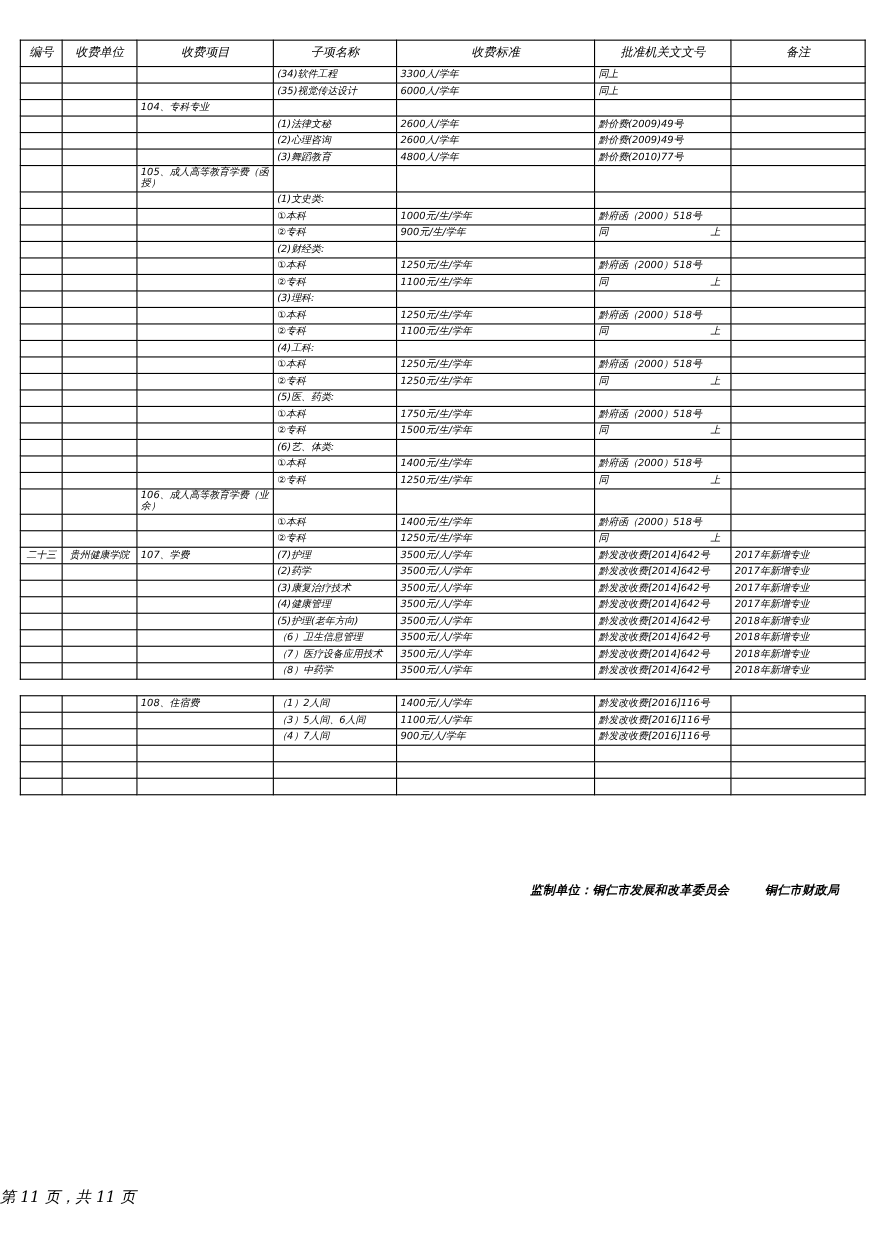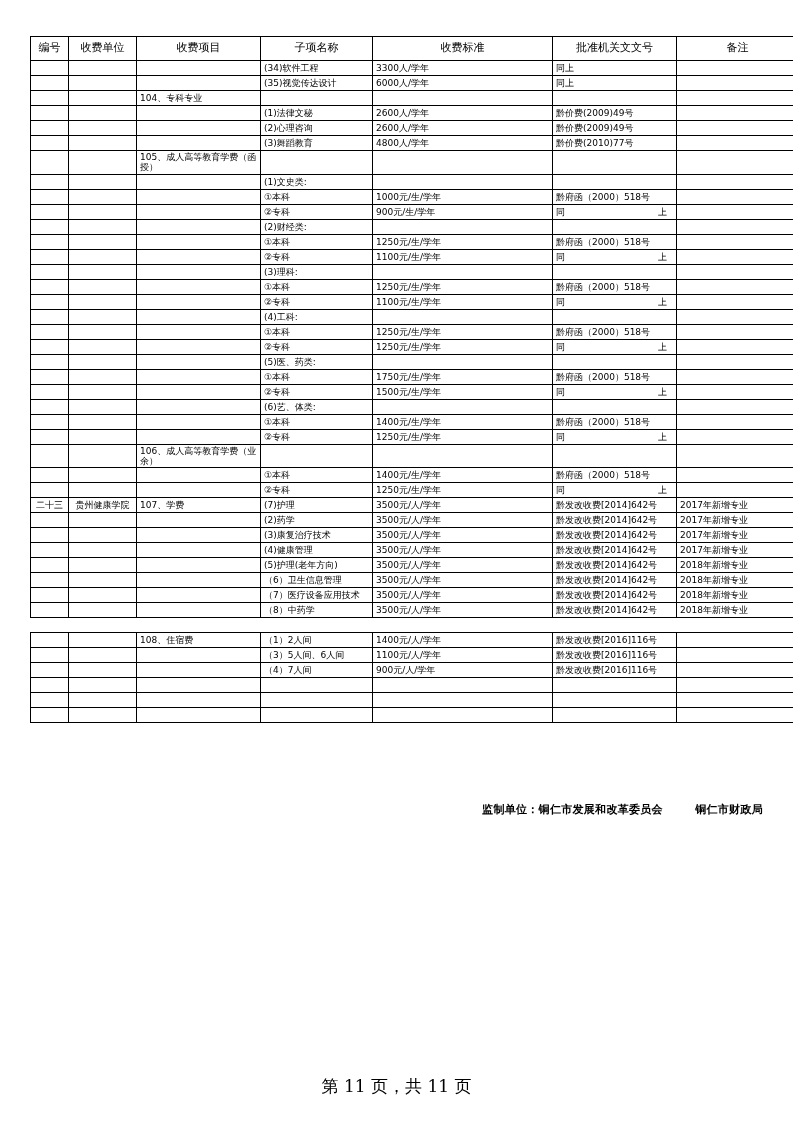--- a/index.html
+++ b/index.html
@@ -12,21 +12,22 @@
     height: 1122px;
     font-family: "DejaVu Sans", "Liberation Sans", sans-serif;
     color: #000000;
     position: relative;
   }
   .page {
     width: 793px;
     height: 1122px;
     position: relative;
     box-sizing: border-box;
-    padding: 36px 22px 0 30px;
+    padding: 36px 22px 0 18px;
+    font-style: italic;
   }
   table.fee-table {
     border-collapse: collapse;
     width: 749px;
     table-layout: fixed;
   }
   table.fee-table td, table.fee-table th {
     border: 1px solid #000000;
     font-size: 9px;
     line-height: 1.15;
@@ -74,22 +75,22 @@
   }
   .footer-line .gap {
     display: inline-block;
     width: 24px;
   }
   .page-number {
     position: absolute;
     left: 0;
     right: 0;
     bottom: 24px;
-    text-align: center;
-    font-size: 17px;
+    text-align: left;
+    font-size: 14px;
     font-family: "DejaVu Serif", "Liberation Serif", serif;
   }
   .vert-num {
     text-align: center;
     font-size: 9px;
     letter-spacing: 0;
   }
 </style>
 </head>
 <body>

